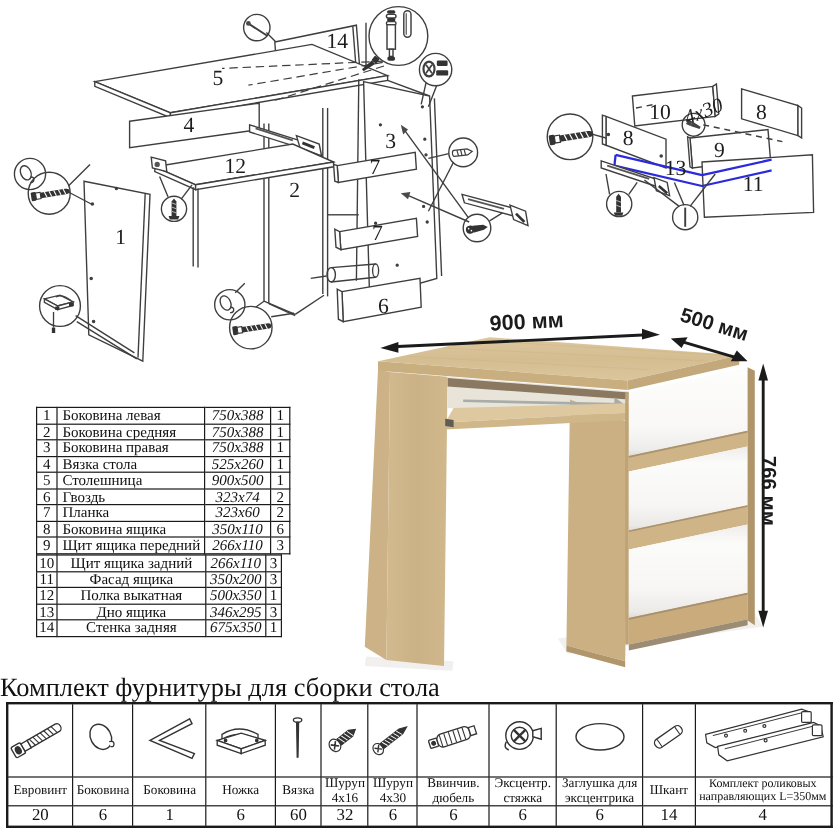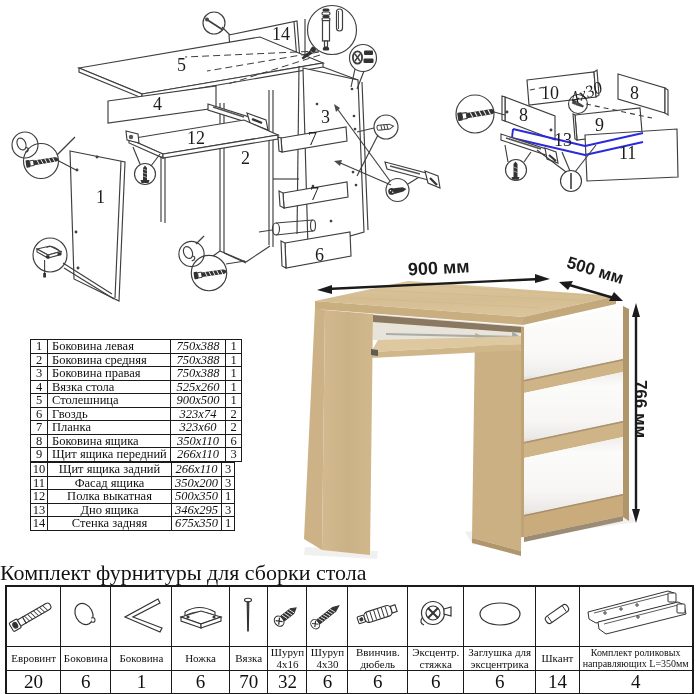--- a/index.html
+++ b/index.html
@@ -13,21 +13,21 @@
   .pt .nm{padding-left:4px;margin-left:17px;}
   .pt .sz{text-align:center;font-style:italic;}
   .pt .q{text-align:center;}
   #pt2 .nm{text-align:center;padding-left:0;}
   #hw{position:absolute;left:5px;top:585px;border:2px solid #1a1a1a;}
   #hw td{border:1px solid #1a1a1a;text-align:center;vertical-align:middle;
          color:#111;padding:0;}
   #hw .ic{height:56px;}
   #hw .lbl{font-size:11px;line-height:1.05;height:21px;}
   #hw .sm{font-size:10px;}
-  #hw .qty{font-size:19px;height:15px;}
+  #hw .qty{font-size:14px;height:15px;}
   #title{position:absolute;left:0;top:560px;width:653px;text-align:left;
          font-size:22px;color:#111;}
   .dim{position:absolute;font-family:"Liberation Sans",sans-serif;font-weight:bold;
        color:#1b1b1b;font-size:17px;white-space:nowrap;}
 </style>
 </head>
 <body>
 <div id="page">
 
 <svg id="diag" width="700" height="694" viewBox="0 0 700 694" style="position:absolute;left:0;top:0" fill="none" stroke="#454545" stroke-width="1">
@@ -620,21 +620,21 @@
     <td class="lbl">Эксцентр.<br>стяжка</td>
           <td class="lbl">Заглушка для<br>эксцентрика</td>
     <td class="lbl">Шкант</td>
           <td class="lbl sm">Комплект роликовых<br>направляющих L=350мм</td>
   </tr>
   <tr>
     <td class="qty">20</td>
           <td class="qty">6</td>
           <td class="qty">1</td>
           <td class="qty">6</td>
-    <td class="qty">70</td>
+    <td class="qty">60</td>
           <td class="qty">32</td>
           <td class="qty">6</td>
           <td class="qty">6</td>
     <td class="qty">6</td>
           <td class="qty">6</td>
           <td class="qty">14</td>
           <td class="qty">4</td>
   </tr>
 </tbody>
     </table>

